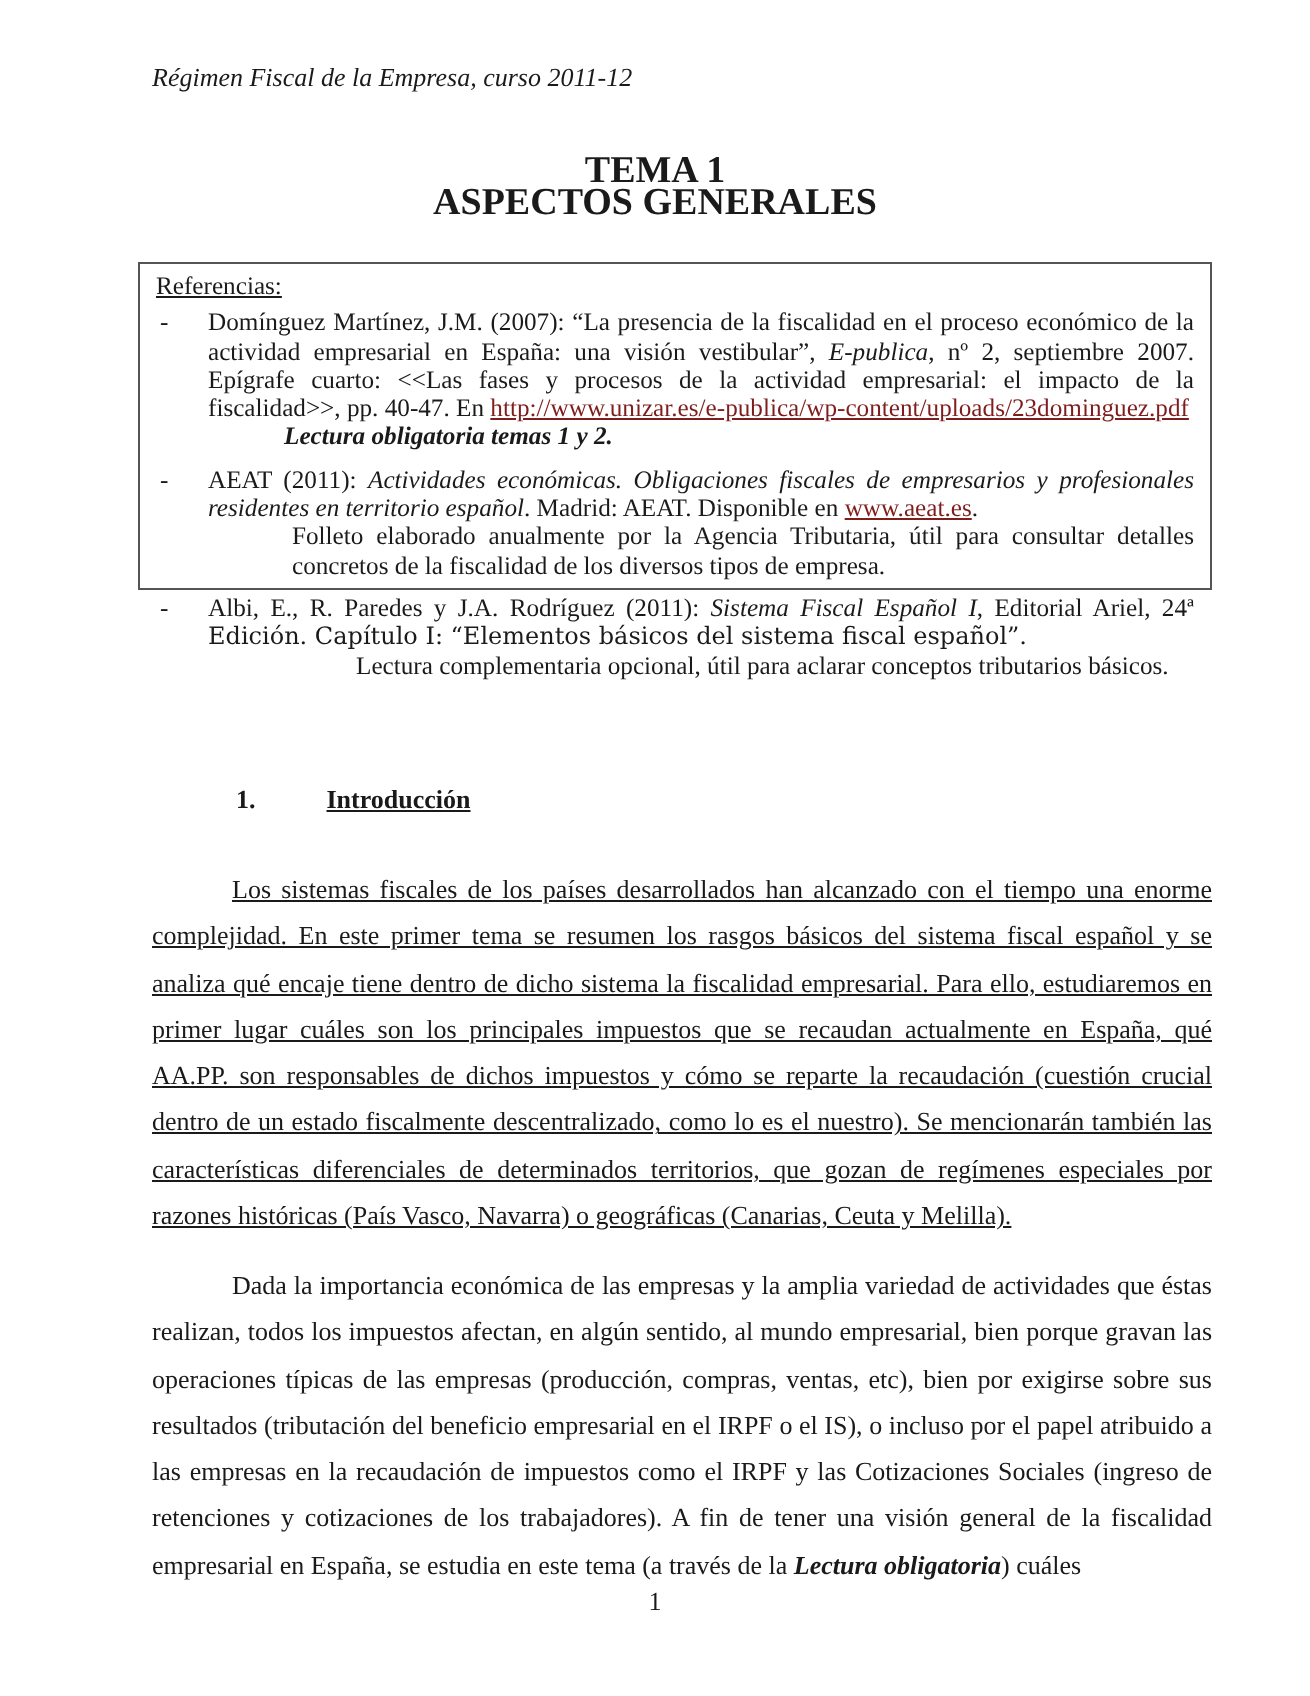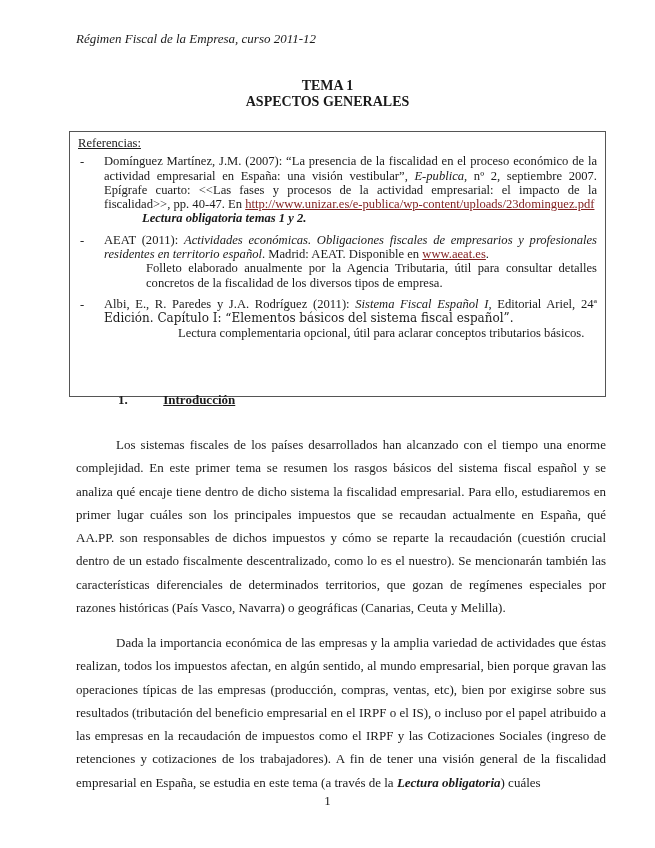--- a/index.html
+++ b/index.html
@@ -1,37 +1,37 @@
 <!DOCTYPE html>
 <html><head>
   <meta charset="utf-8">
   <style>
     html, body { margin: 0; padding: 0; background: #ffffff; }
     body { width: 655px; height: 848px; position: relative; overflow: hidden;
            font-family: "Liberation Serif", "DejaVu Serif", serif; color: #1a1a1a; }
     .running-header { position: absolute; left: 76px; top: 31px; font-size: 13px; font-style: italic; }
     .title-block { position: absolute; left: 0; width: 655px; top: 78px; text-align: center;
-                   font-weight: bold; font-size: 14px; line-height: 16px; }
-    .ref-box { position: absolute; left: 69px; top: 131px; width: 537px; height: 266px;
+                   font-weight: bold; font-size: 19px; line-height: 16px; }
+    .ref-box { position: absolute; left: 69px; top: 131px; width: 537px; height: 164px;
                border: 1px solid #555; box-sizing: border-box; padding: 4px 8px 0 8px;
                font-size: 12.6px; line-height: 14.3px; }
     .ref-title { text-decoration: underline; margin-bottom: 4px; }
     .ref-item { position: relative; padding-left: 26px; text-align: justify; margin-bottom: 7px; }
     .ref-dash { position: absolute; left: 2px; top: 0; }
     .ref-note { padding-left: 42px; text-align: justify; }
     .ref-note.bold-ital { font-weight: bold; font-style: italic; }
     .ref-note.center { padding-left: 74px; }
     a.link { color: #7f1d1d; text-decoration: underline; }
     .sans { font-family: "DejaVu Serif", serif; font-size: 12px; }
     .section-heading { position: absolute; left: 118px; top: 392px; font-weight: bold; font-size: 13px; }
     .section-heading .num { display: inline-block; width: 18px; }
     .section-heading .lbl { text-decoration: underline; margin-left: 24px; }
     .para { position: absolute; left: 76px; width: 530px; font-size: 13px; line-height: 23.3px;
             text-align: justify; text-indent: 40px; }
-    .p1 { top: 433px; }
+    .p1 { top: 433px; text-decoration: underline; }
     .p2 { top: 631px; }
     .page-number { position: absolute; left: 0; width: 655px; top: 793px; text-align: center; font-size: 13px; }
     i, em { font-style: italic; }
     b.bi { font-weight: bold; font-style: italic; }
   </style>
 </head>
 <body>
 
 <div class="running-header">Régimen Fiscal de la Empresa, curso 2011-12</div>
 

